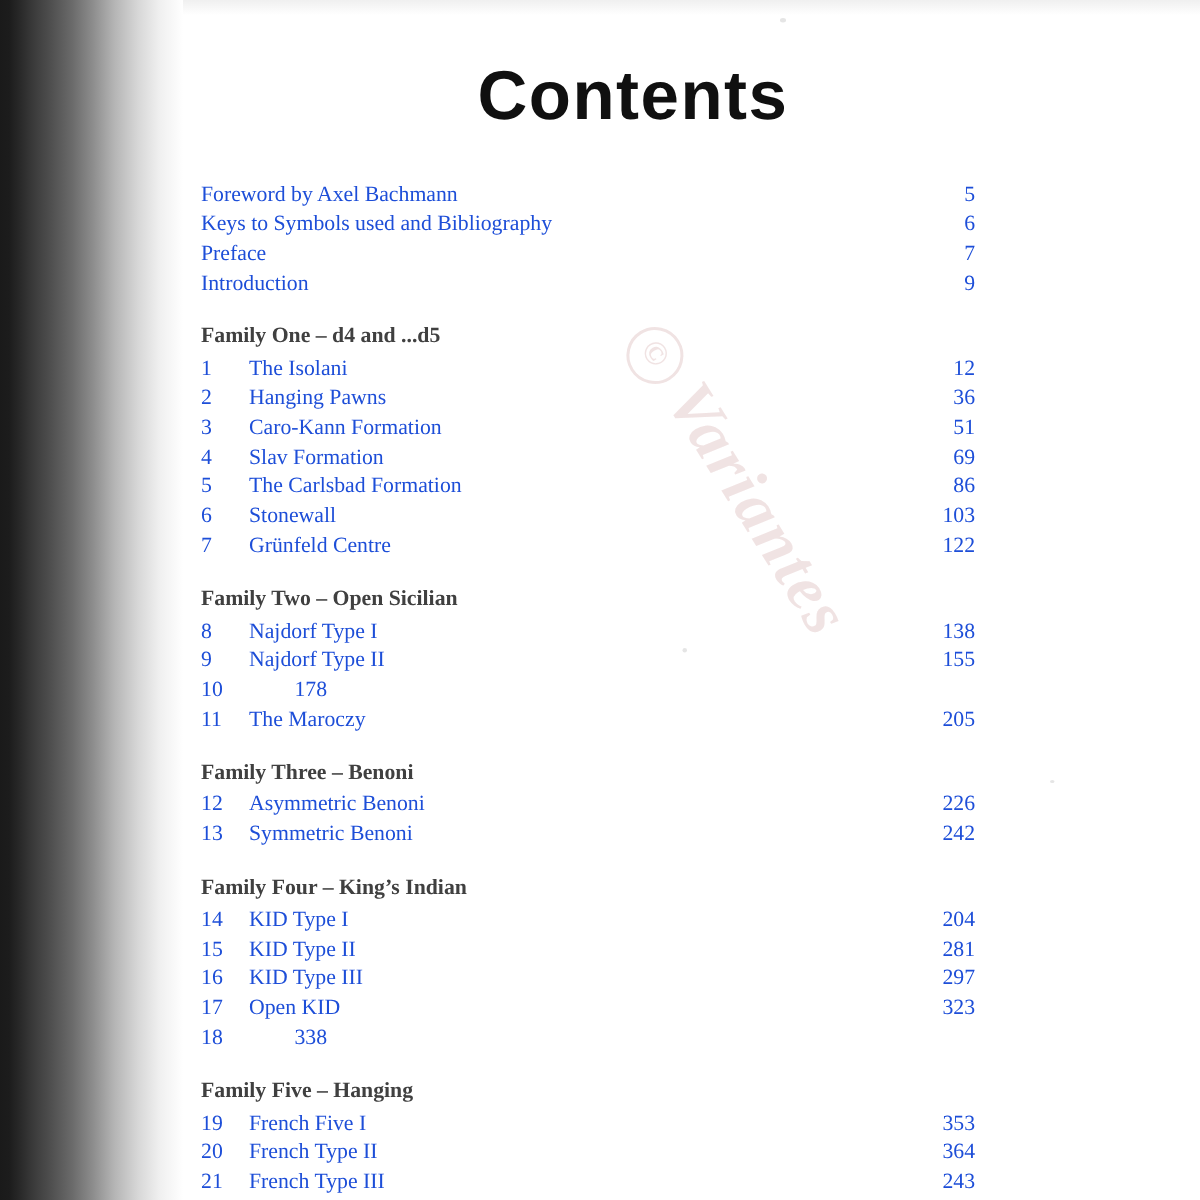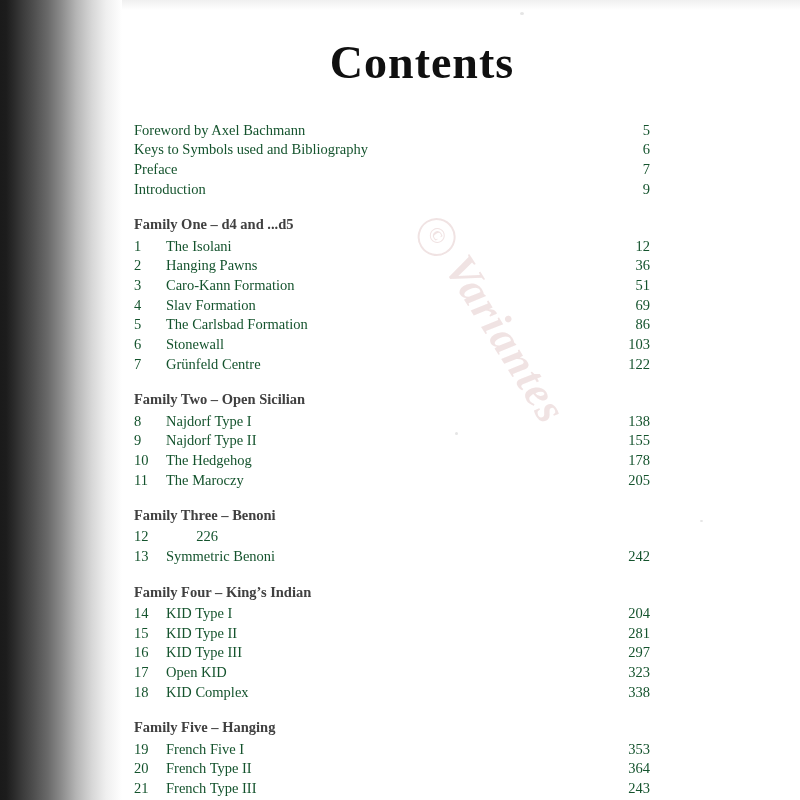--- a/index.html
+++ b/index.html
@@ -43,37 +43,37 @@
     top: 0;
     width: 678px;
     height: 800px;
   }
   .title {
     position: absolute;
     top: 36px;
     left: 0;
     width: 600px;
     text-align: center;
-    font-family: Liberation Serif, serif;
+    font-family: Liberation Sans, sans-serif;
     font-weight: bold;
     font-size: 46px;
     letter-spacing: 1px;
     color: #101010;
   }
   .toc {
     position: absolute;
     top: 120px;
     left: 8px;
     width: 520px;
   }
   .row {
     display: flex;
     align-items: baseline;
     font-size: 14.5px;
-    color: #14532d;
+    color: #1d4ed8;
     line-height: 1.0;
     padding: 2.6px 0;
   }
   .row .num {
     width: 36px;
     flex: 0 0 36px;
     text-align: left;
     padding-left: 4px;
     box-sizing: border-box;
   }
@@ -227,34 +227,34 @@
         <div class="label">Najdorf Type I</div>
         <div class="page">138</div>
       </div>
       <div class="row">
         <div class="num">9</div>
         <div class="label">Najdorf Type II</div>
         <div class="page">155</div>
       </div>
       <div class="row">
         <div class="num">10</div>
-        <div class="label">The Hedgehog</div>
         <div class="page">178</div>
       </div>
       <div class="row">
         <div class="num">11</div>
         <div class="label">The Maroczy</div>
         <div class="page">205</div>
       </div>
 
       <div class="group-gap"></div>
 
       <div class="section">Family Three – Benoni</div>
       <div class="row">
         <div class="num">12</div>
+        <div class="label">Asymmetric Benoni</div>
         <div class="page">226</div>
       </div>
       <div class="row">
         <div class="num">13</div>
         <div class="label">Symmetric Benoni</div>
         <div class="page">242</div>
       </div>
 
       <div class="group-gap"></div>
 
@@ -274,21 +274,20 @@
         <div class="label">KID Type III</div>
         <div class="page">297</div>
       </div>
       <div class="row">
         <div class="num">17</div>
         <div class="label">Open KID</div>
         <div class="page">323</div>
       </div>
       <div class="row">
         <div class="num">18</div>
-        <div class="label">KID Complex</div>
         <div class="page">338</div>
       </div>
 
       <div class="group-gap"></div>
 
       <div class="section">Family Five – Hanging</div>
       <div class="row">
         <div class="num">19</div>
         <div class="label">French Five I</div>
         <div class="page">353</div>

